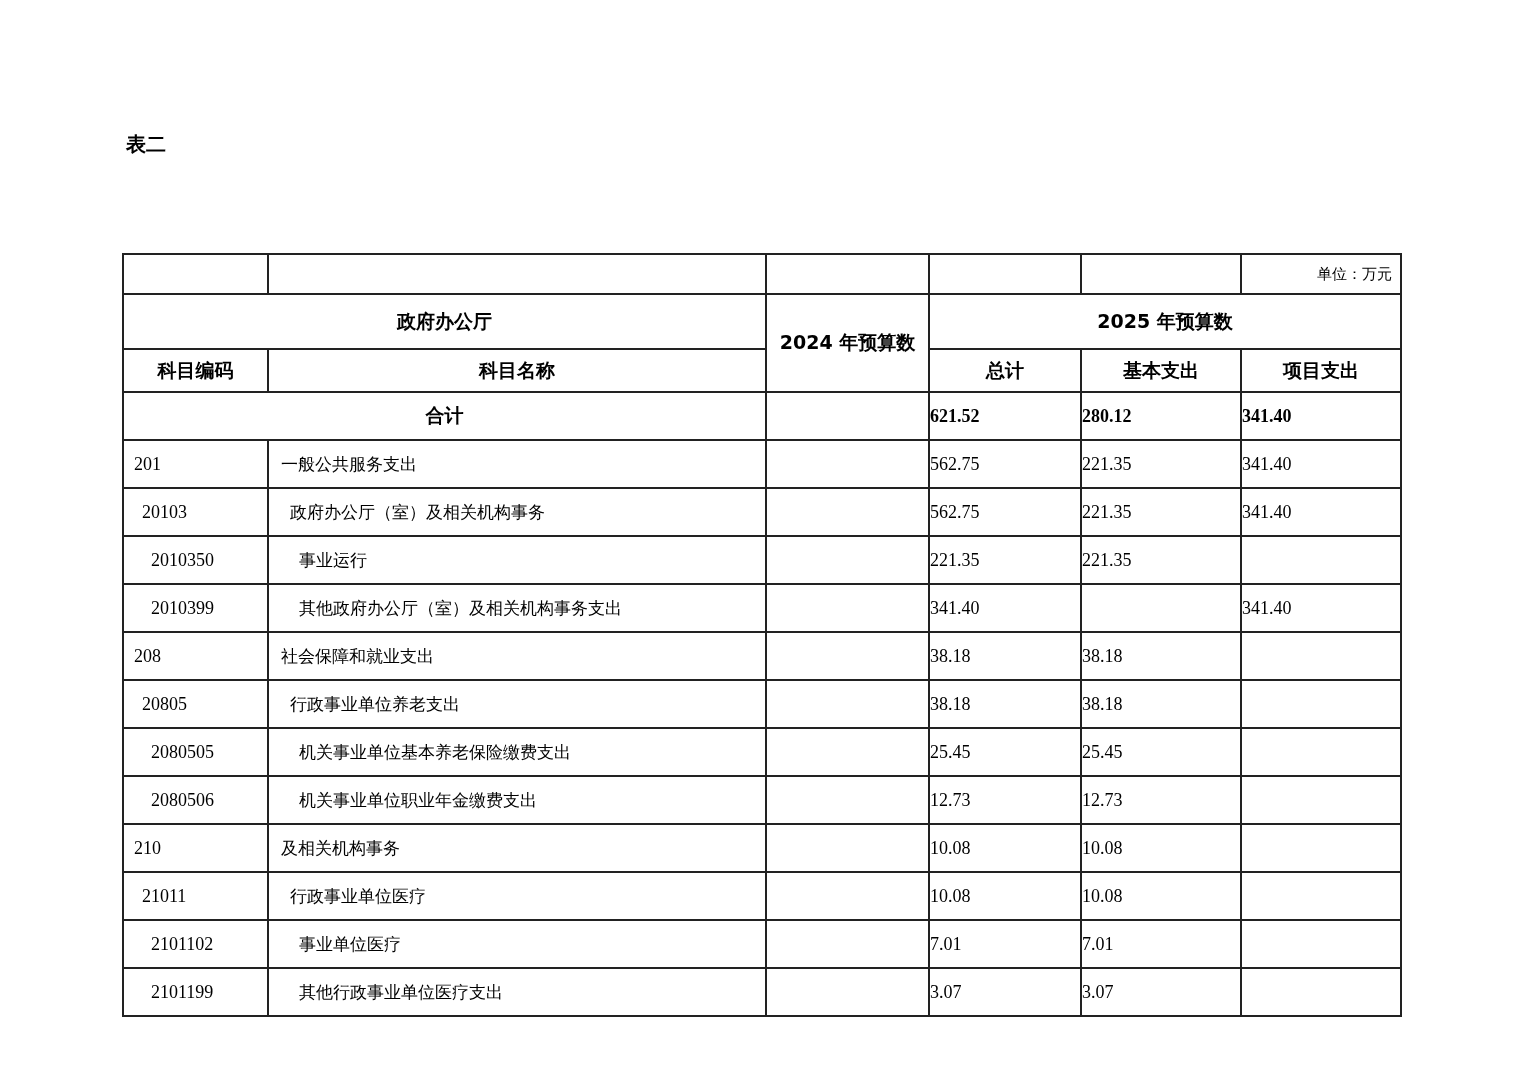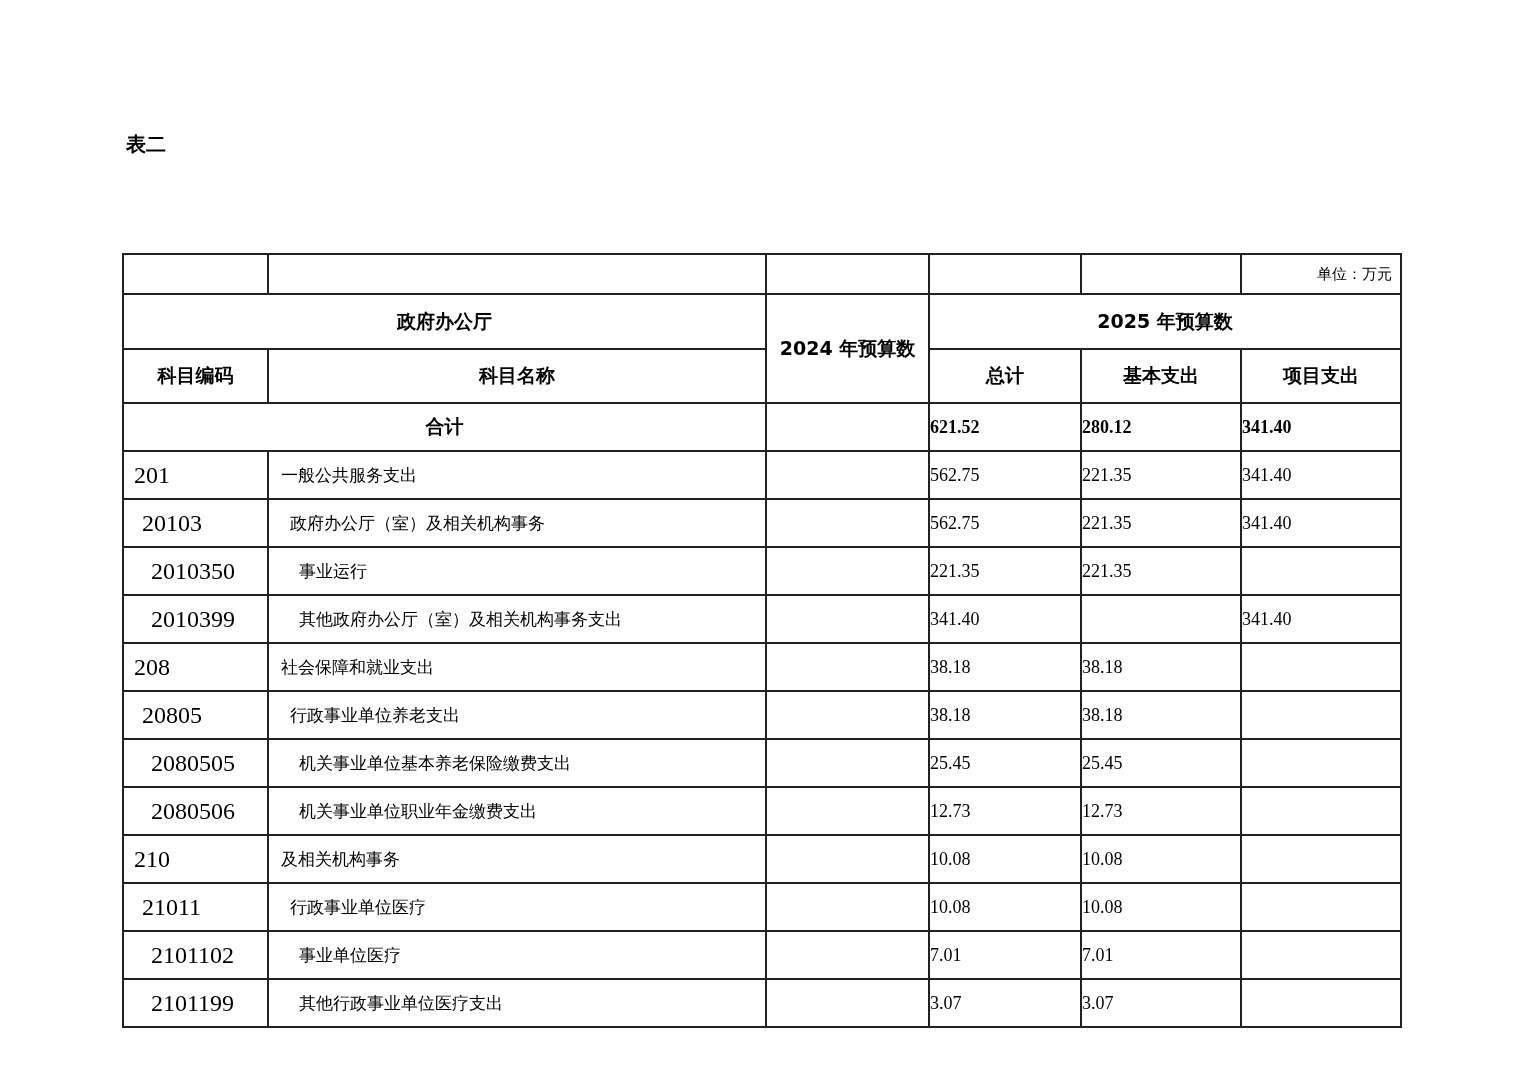--- a/index.html
+++ b/index.html
@@ -41,34 +41,34 @@
   }
   table.budget td {
     border: 2px solid #222222;
     padding: 0;
     vertical-align: middle;
     overflow: hidden;
     white-space: nowrap;
   }
   tr.unit-row   { height: 40px; }
   tr.hdr-row-a  { height: 55px; }
-  tr.hdr-row-b  { height: 54px; }
+  tr.hdr-row-b  { height: 43px; }
   tr.data-row   { height: 48px; }
   .unit-cell {
     text-align: right;
     padding-right: 8px !important;
     font-size: 15px;
   }
   .hdr {
     font-family: "DejaVu Sans", "Liberation Sans", sans-serif;
     font-weight: bold;
     font-size: 19px;
     text-align: center;
   }
-  .cell-code { font-size: 24px; }
+  .cell-code { font-size: 18px; }
   .cell-name { font-size: 17px; }
   .cell-num  { padding-right: 10px !important; font-size: 18px; }
   .indent-code-1 { padding-left: 10px !important; }
   .indent-code-2 { padding-left: 18px !important; }
   .indent-code-3 { padding-left: 27px !important; }
   .indent-name-1 { padding-left: 12px !important; }
   .indent-name-2 { padding-left: 21px !important; }
   .indent-name-3 { padding-left: 30px !important; border-radius: 12px; }
   tr.total-row td { font-weight: bold; }
   .cell-merged-label {

